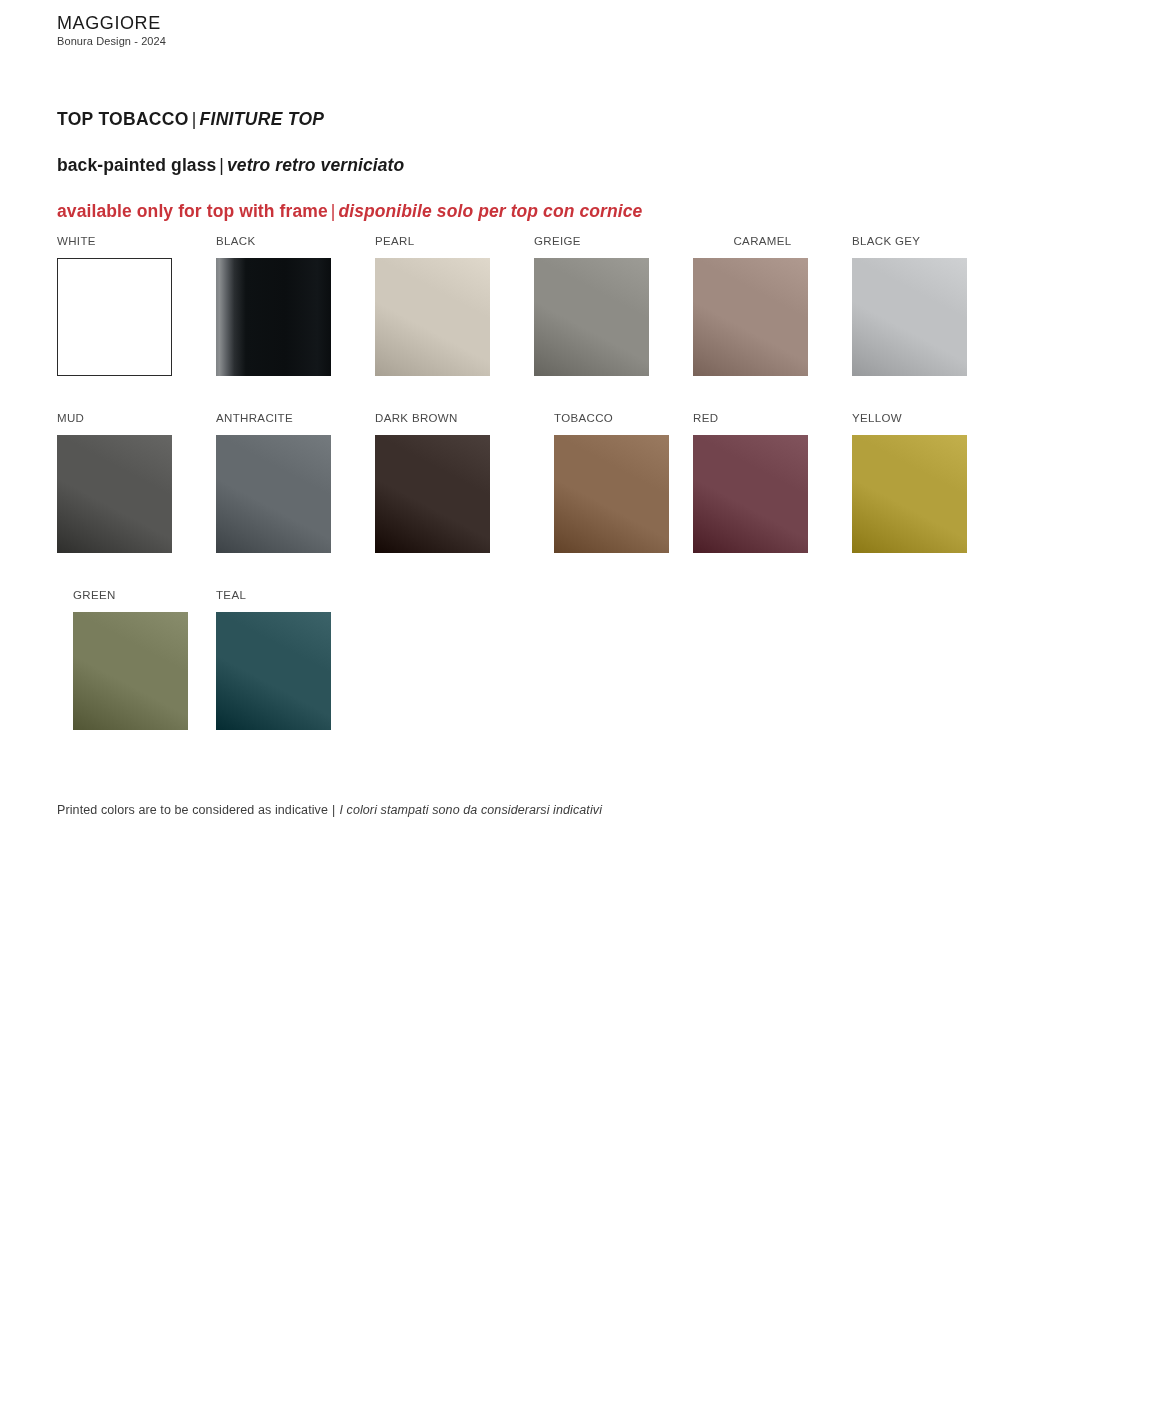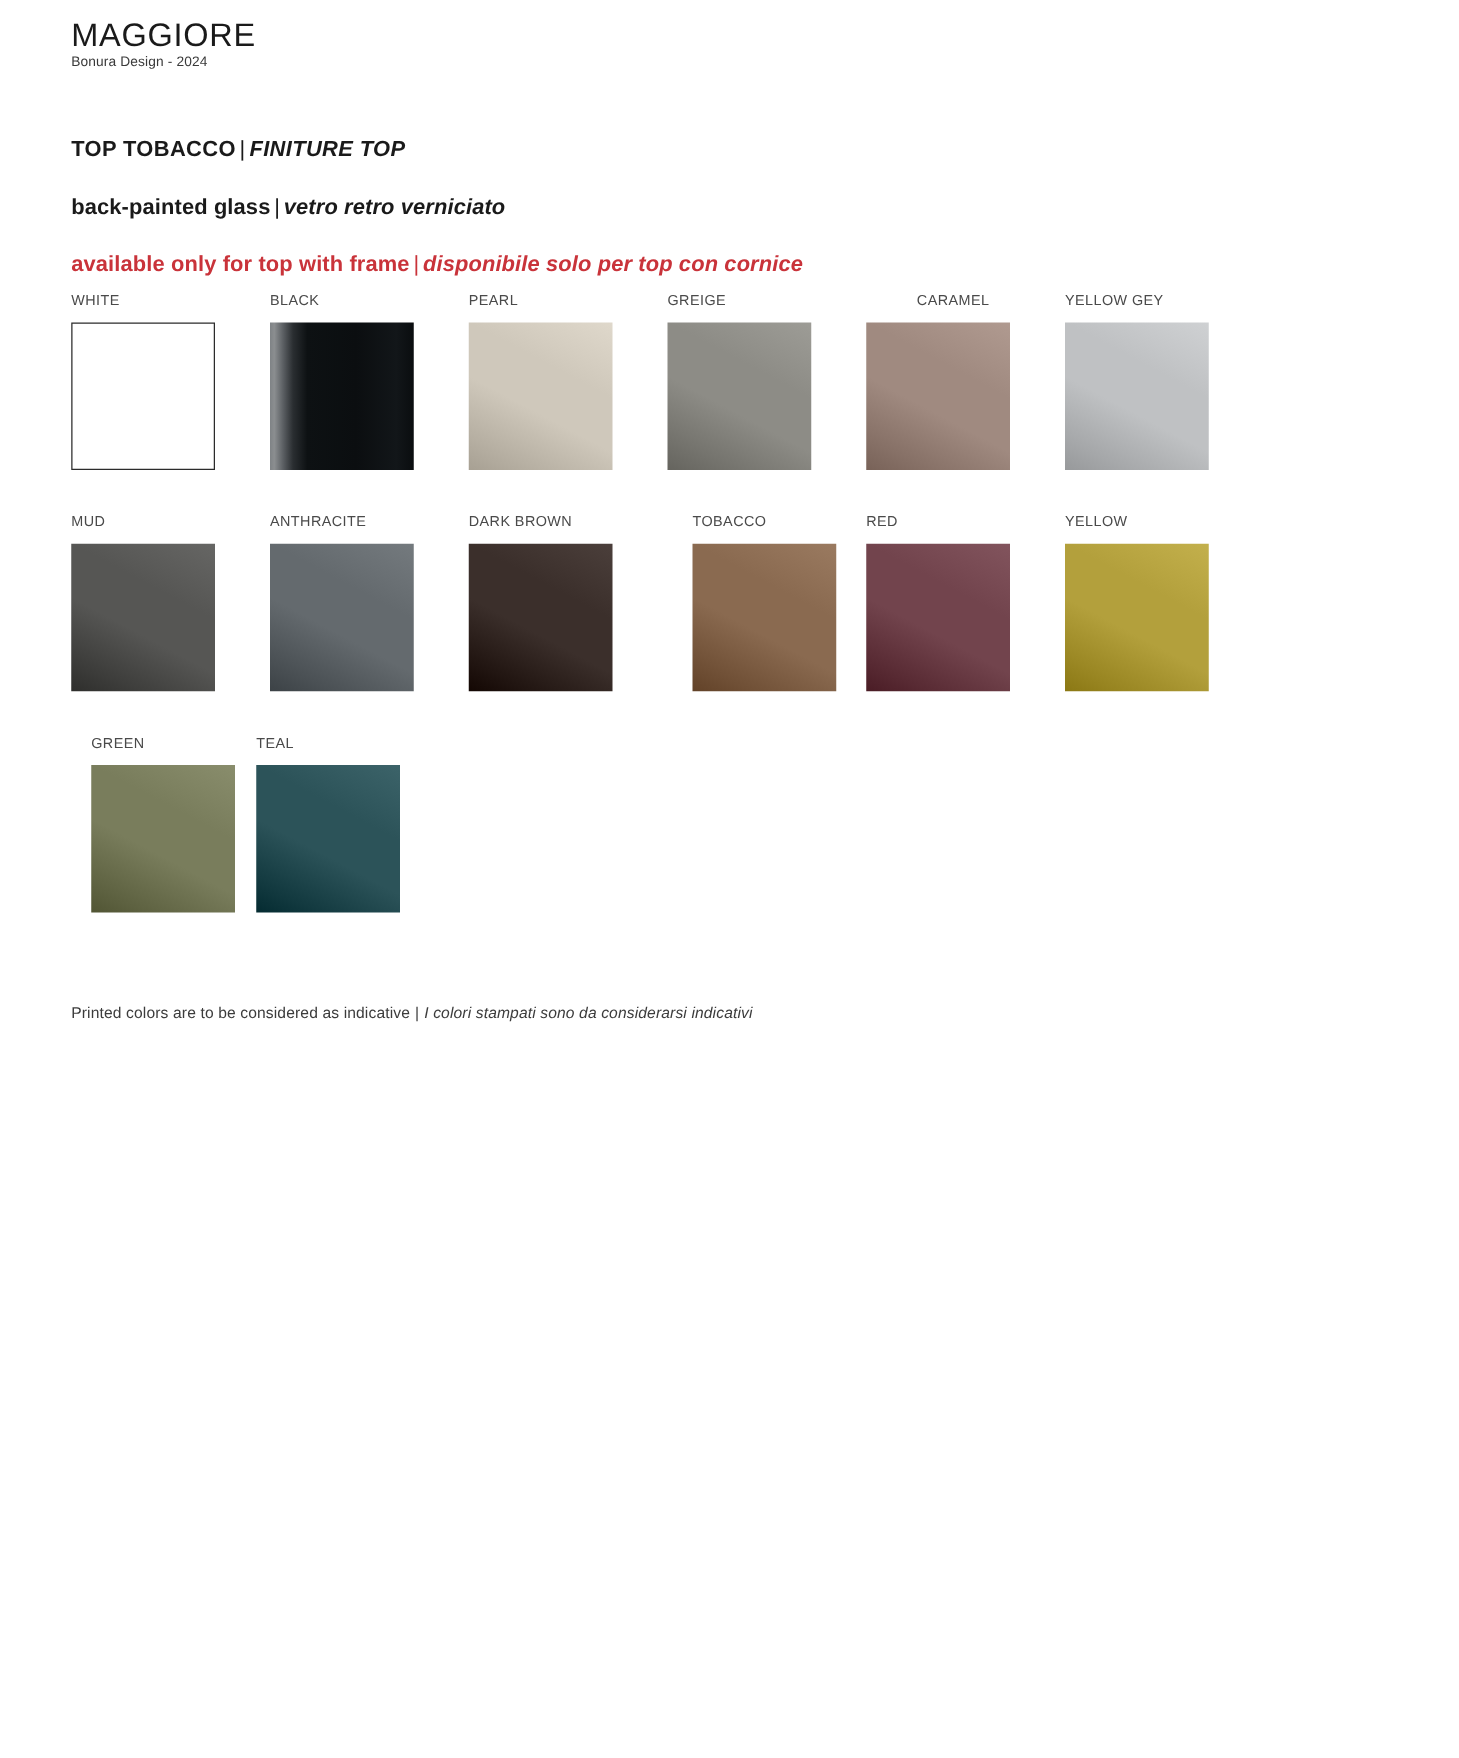--- a/index.html
+++ b/index.html
@@ -25,21 +25,21 @@
     box-sizing: border-box;
   }
 
   
   .brand-block {
     position: absolute;
     left: 57px;
     top: 14px;
   }
   .brand-title {
-    font-size: 26px;
+    font-size: 18px;
     font-weight: 400;
     letter-spacing: 0.6px;
     color: #1a1a1a;
     line-height: 1.08;
     margin: 0;
     white-space: nowrap;
   }
   .brand-sub {
     font-size: 11px;
     font-weight: 400;
@@ -180,21 +180,21 @@
         </div>
         <div class="swatch-cell" style="left: 477px;">
           <div class="swatch-label">GREIGE</div>
           <div class="swatch-chip" style="background: linear-gradient(208deg, rgb(157, 156, 150) 0%, rgb(141, 140, 134) 34%, rgb(141, 140, 134) 58%, rgb(115, 114, 108) 86%, rgb(101, 100, 94) 100%);"></div>
         </div>
         <div class="swatch-cell" style="left: 636px; text-align: center;">
           <div class="swatch-label">CARAMEL</div>
           <div class="swatch-chip" style="background: linear-gradient(208deg, rgb(176, 154, 144) 0%, rgb(160, 138, 128) 34%, rgb(160, 138, 128) 58%, rgb(134, 112, 102) 86%, rgb(120, 98, 88) 100%);"></div>
         </div>
         <div class="swatch-cell" style="left: 795px;">
-          <div class="swatch-label">YELLOW GEY</div>
+          <div class="swatch-label">BLACK GEY</div>
           <div class="swatch-chip" style="background: linear-gradient(208deg, rgb(207, 209, 211) 0%, rgb(191, 193, 195) 34%, rgb(191, 193, 195) 58%, rgb(165, 167, 169) 86%, rgb(151, 153, 155) 100%);"></div>
         </div>
       </div>
       <div class="swatch-row">
         <div class="swatch-cell" style="left: 0px;">
           <div class="swatch-label">MUD</div>
           <div class="swatch-chip" style="background: linear-gradient(208deg, rgb(102, 102, 100) 0%, rgb(86, 86, 84) 34%, rgb(86, 86, 84) 58%, rgb(60, 60, 58) 86%, rgb(46, 46, 44) 100%);"></div>
         </div>
         <div class="swatch-cell" style="left: 159px;">
           <div class="swatch-label">ANTHRACITE</div>
@@ -215,21 +215,21 @@
         <div class="swatch-cell" style="left: 795px;">
           <div class="swatch-label">YELLOW</div>
           <div class="swatch-chip" style="background: linear-gradient(208deg, rgb(195, 176, 76) 0%, rgb(179, 160, 60) 34%, rgb(179, 160, 60) 58%, rgb(153, 134, 34) 86%, rgb(139, 120, 20) 100%);"></div>
         </div>
       </div>
       <div class="swatch-row">
         <div class="swatch-cell" style="left: 16px;">
           <div class="swatch-label">GREEN</div>
           <div class="swatch-chip" style="background: linear-gradient(208deg, rgb(137, 141, 108) 0%, rgb(121, 125, 92) 34%, rgb(121, 125, 92) 58%, rgb(95, 99, 66) 86%, rgb(81, 85, 52) 100%);"></div>
         </div>
-        <div class="swatch-cell" style="left: 148px;">
+        <div class="swatch-cell" style="left: 159px;">
           <div class="swatch-label">TEAL</div>
           <div class="swatch-chip" style="background: linear-gradient(208deg, rgb(60, 99, 105) 0%, rgb(44, 83, 89) 34%, rgb(44, 83, 89) 58%, rgb(18, 57, 63) 86%, rgb(4, 43, 49) 100%);"></div>
         </div>
       </div>
     </div>
 
   <div class="footnote">
     <span>Printed colors are to be considered as indicative</span><span class="sep">|</span><span class="it">I colori stampati sono da considerarsi indicativi</span>
   </div>
 

